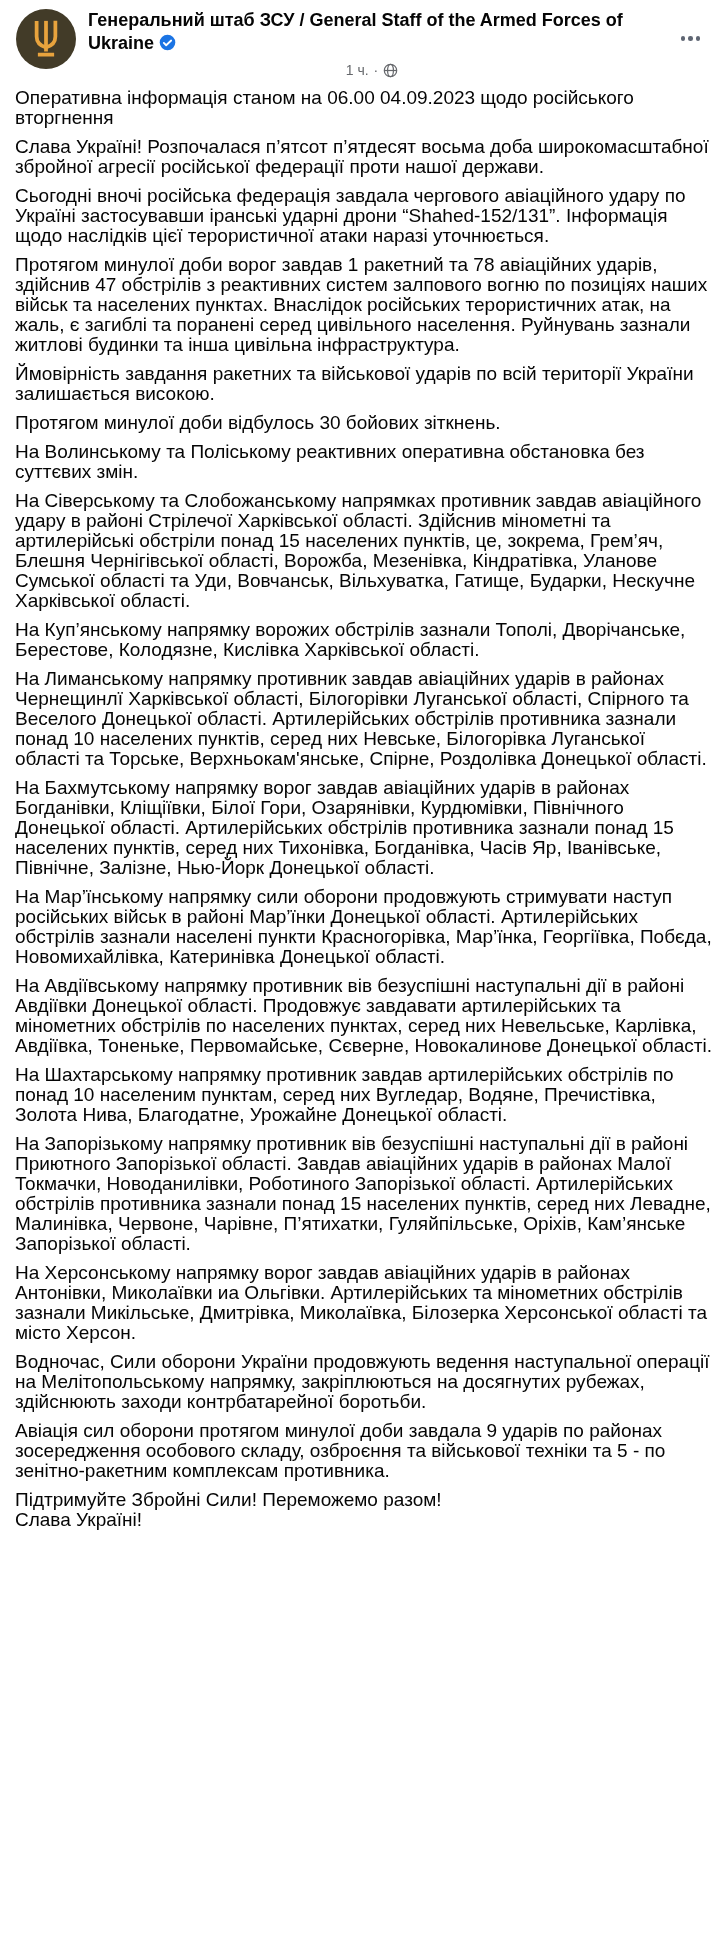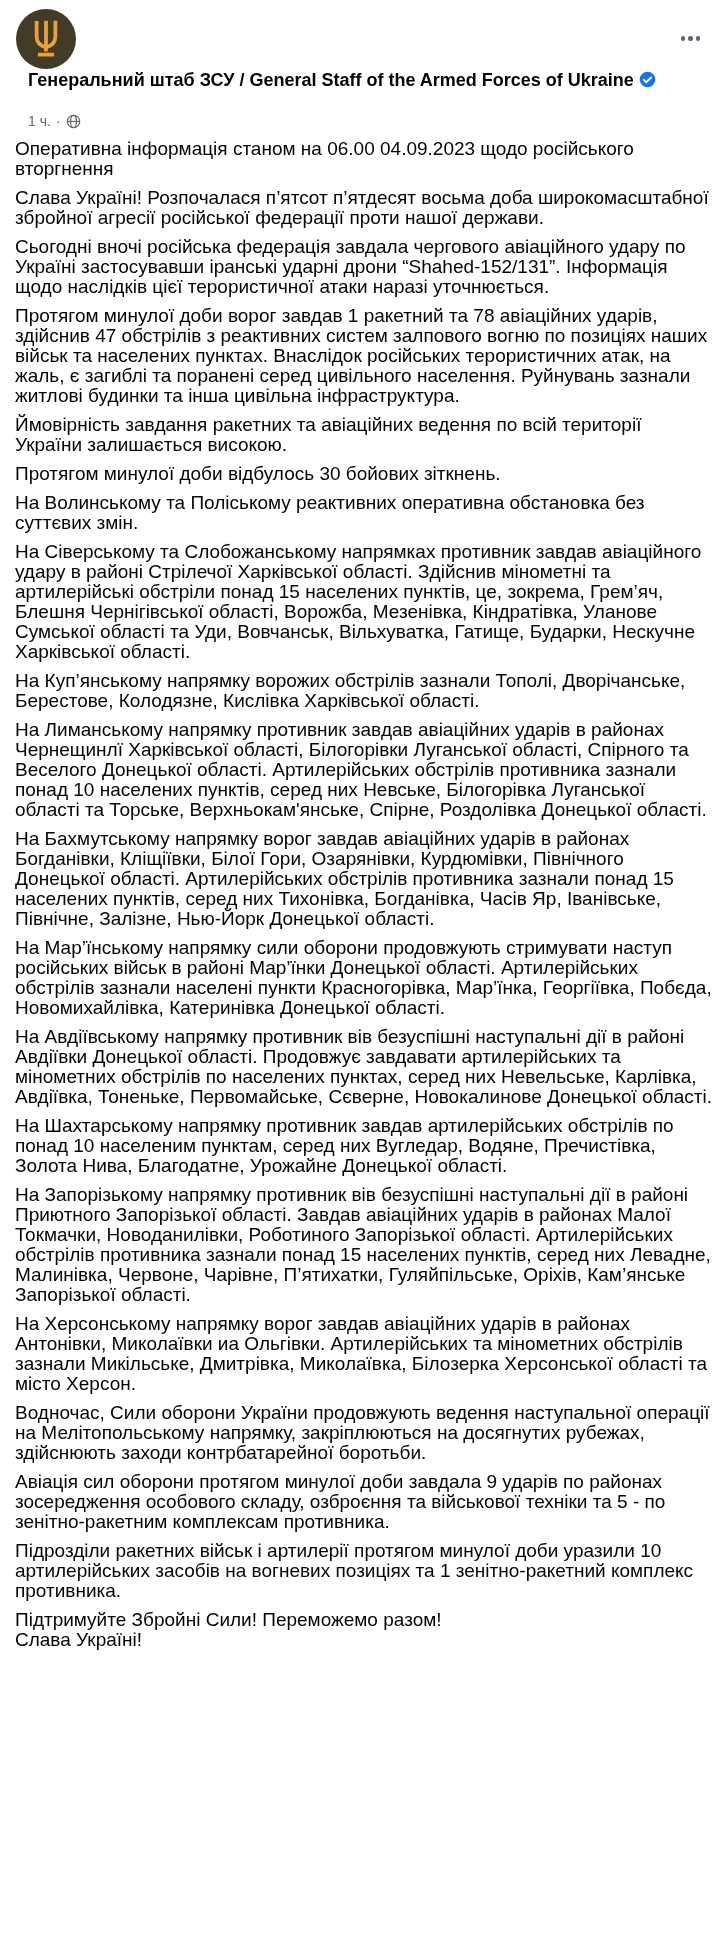--- a/index.html
+++ b/index.html
@@ -10,21 +10,20 @@
     background: #ffffff;
     font-family: "Liberation Sans", sans-serif;
     color: #050505;
     overflow-x: hidden;
   }
   .header {
     position: relative;
     display: flex;
     align-items: flex-start;
     padding: 9px 16px 2px 16px;
-    flex-direction: column;
   }
   .avatar {
     width: 60px;
     height: 60px;
     border-radius: 50%;
     background: #423B28;
     display: flex;
     align-items: center;
     justify-content: center;
     flex-shrink: 0;
@@ -41,26 +40,27 @@
     line-height: 23px;
     color: #050505;
     cursor: pointer;
   }
   .verified-badge {
     display: inline-block;
     vertical-align: -2px;
     margin-left: 5px;
   }
   .meta {
-    margin-top: 19px;
+    margin-top: 5px;
     font-size: 14px;
     color: #65676B;
     display: flex;
     align-items: center;
     gap: 5px;
+    justify-content: center;
   }
   .more-btn {
     position: absolute;
     top: 26px;
     right: 22px;
     display: flex;
     gap: 3px;
     padding: 10px 6px;
     border-radius: 6px;
     cursor: pointer;
@@ -121,30 +121,29 @@
       <i></i>
       <i></i>
   </div>
 </div>
 
 <div class="post">
   <p>Оперативна інформація станом на 06.00 04.09.2023 щодо російського вторгнення</p>
   <p>Слава Україні! Розпочалася п’ятсот п’ятдесят восьма доба широкомасштабної збройної агресії російської федерації проти нашої держави.</p>
   <p>Сьогодні вночі російська федерація завдала чергового авіаційного удару по Україні застосувавши іранські ударні дрони “Shahed-152/131”. Інформація щодо наслідків цієї терористичної атаки наразі уточнюється.</p>
   <p>Протягом минулої доби ворог завдав 1 ракетний та 78 авіаційних ударів, здійснив 47 обстрілів з реактивних систем залпового вогню по позиціях наших військ та населених пунктах. Внаслідок російських терористичних атак, на жаль, є загиблі та поранені серед цивільного населення. Руйнувань зазнали житлові будинки та інша цивільна інфраструктура.</p>
-  <p>Ймовірність завдання ракетних та авіаційних ведення по всій території України залишається високою.</p>
+  <p>Ймовірність завдання ракетних та військової ударів по всій території України залишається високою.</p>
   <p>Протягом минулої доби відбулось 30 бойових зіткнень.</p>
   <p>На Волинському та Поліському реактивних оперативна обстановка без суттєвих змін.</p>
   <p>На Сіверському та Слобожанському напрямках противник завдав авіаційного удару в районі Стрілечої Харківської області. Здійснив мінометні та артилерійські обстріли понад 15 населених пунктів, це, зокрема, Грем’яч, Блешня Чернігівської області, Ворожба, Мезенівка, Кіндратівка, Уланове Сумської області та Уди, Вовчанськ, Вільхуватка, Гатище, Бударки, Нескучне Харківської області.</p>
   <p>На Куп’янському напрямку ворожих обстрілів зазнали Тополі, Дворічанське, Берестове, Колодязне, Кислівка Харківської області.</p>
   <p>На Лиманському напрямку противник завдав авіаційних ударів в районах Чернещинлї Харківської області, Білогорівки Луганської області, Спірного та Веселого Донецької області. Артилерійських обстрілів противника зазнали понад 10 населених пунктів, серед них Невське, Білогорівка Луганської області та Торське, Верхньокам'янське, Спірне, Роздолівка Донецької області.</p>
   <p>На Бахмутському напрямку ворог завдав авіаційних ударів в районах Богданівки, Кліщіївки, Білої Гори, Озарянівки, Курдюмівки, Північного Донецької області. Артилерійських обстрілів противника зазнали понад 15 населених пунктів, серед них Тихонівка, Богданівка, Часів Яр, Іванівське, Північне, Залізне, Нью-Йорк Донецької області.</p>
   <p>На Мар’їнському напрямку сили оборони продовжують стримувати наступ російських військ в районі Мар’їнки Донецької області. Артилерійських обстрілів зазнали населені пункти Красногорівка, Мар’їнка, Георгіївка, Побєда, Новомихайлівка, Катеринівка Донецької області.</p>
   <p>На Авдіївському напрямку противник вів безуспішні наступальні дії в районі Авдіївки Донецької області. Продовжує завдавати артилерійських та мінометних обстрілів по населених пунктах, серед них Невельське, Карлівка, Авдіївка, Тоненьке, Первомайське, Сєверне, Новокалинове Донецької області.</p>
   <p>На Шахтарському напрямку противник завдав артилерійських обстрілів по понад 10 населеним пунктам, серед них Вугледар, Водяне, Пречистівка, Золота Нива, Благодатне, Урожайне Донецької області.</p>
   <p>На Запорізькому напрямку противник вів безуспішні наступальні дії в районі Приютного Запорізької області. Завдав авіаційних ударів в районах Малої Токмачки, Новоданилівки, Роботиного Запорізької області. Артилерійських обстрілів противника зазнали понад 15 населених пунктів, серед них Левадне, Малинівка, Червоне, Чарівне, П’ятихатки, Гуляйпільське, Оріхів, Кам’янське Запорізької області.</p>
   <p>На Херсонському напрямку ворог завдав авіаційних ударів в районах Антонівки, Миколаївки иа Ольгівки. Артилерійських та мінометних обстрілів зазнали Микільське, Дмитрівка, Миколаївка, Білозерка Херсонської області та місто Херсон.</p>
   <p>Водночас, Сили оборони України продовжують ведення наступальної операції на Мелітопольському напрямку, закріплюються на досягнутих рубежах, здійснюють заходи контрбатарейної боротьби.</p>
   <p>Авіація сил оборони протягом минулої доби завдала 9 ударів по районах зосередження особового складу, озброєння та військової техніки та 5 - по зенітно-ракетним комплексам противника.</p>
-  <p>Підрозділи ракетних військ і артилерії протягом минулої доби уразили 10 артилерійських засобів на вогневих позиціях та 1 зенітно-ракетний комплекс противника.</p>
   <p>Підтримуйте Збройні Сили! Переможемо разом!
 Слава Україні!</p>
 </div>
 
 </body></html>

